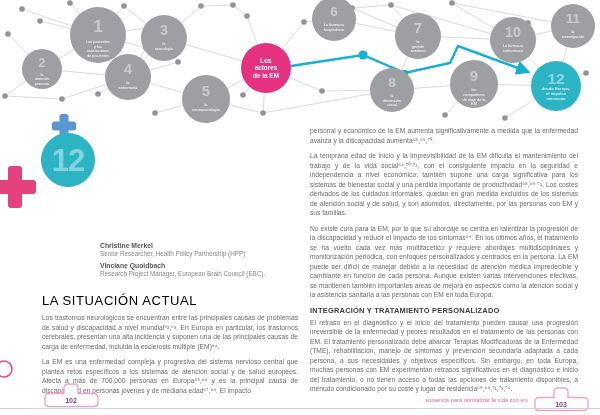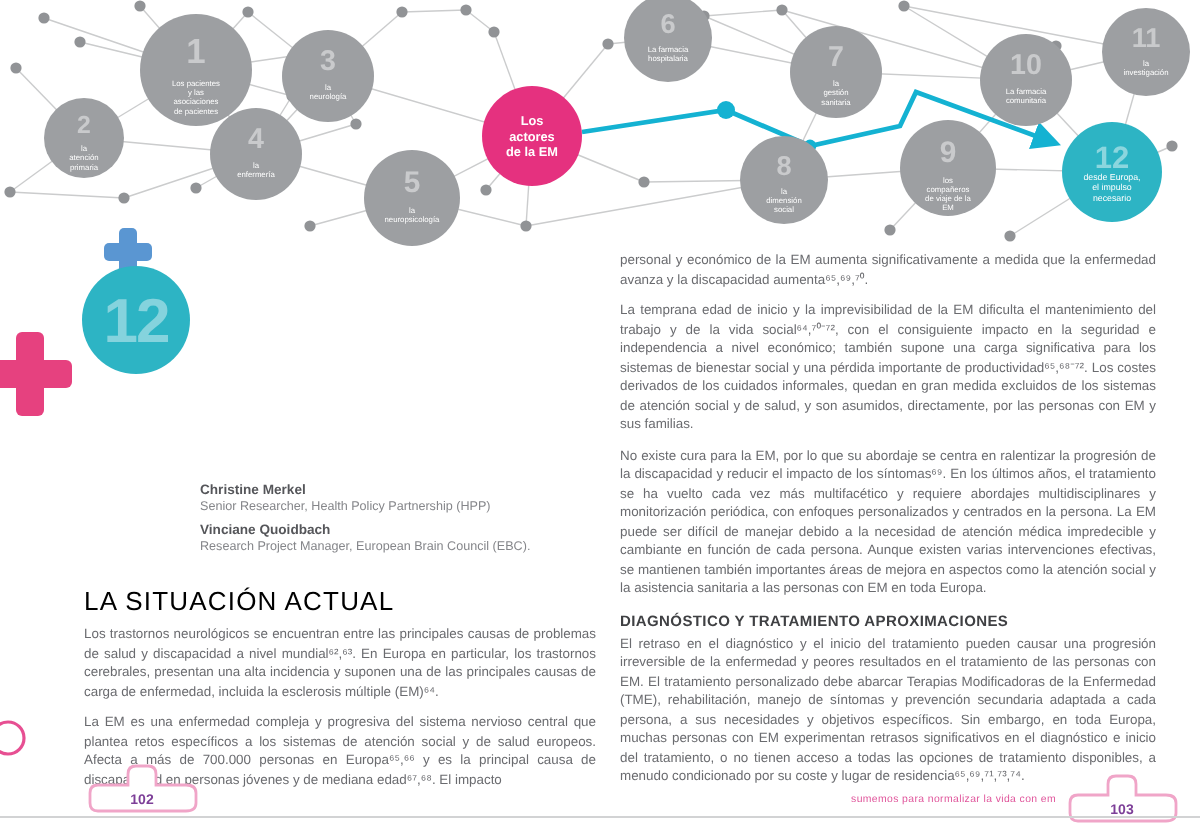--- a/index.html
+++ b/index.html
@@ -199,21 +199,21 @@
     <svg width="56" height="25">
       <path class="plus-outline" d="M5 10.5 H20 V5 Q20 1 24 1 H30 Q34 1 34 5 V10.5 H49 Q54 10.5 54 14.5 V19.5 Q54 23.5 49 23.5 H5 Q1 23.5 1 19.5 V14.5 Q1 10.5 5 10.5 Z"></path>
       <text class="pagenum-text" x="27" y="20" text-anchor="middle">102</text>
     </svg>
   </div>
 
   <div class="right-col">
     <p class="body-p">personal y económico de la EM aumenta significativamente a medida que la enfermedad avanza y la discapacidad aumenta⁶⁵,⁶⁹,⁷⁰.</p>
     <p class="body-p">La temprana edad de inicio y la imprevisibilidad de la EM dificulta el mantenimiento del trabajo y de la vida social⁶⁴,⁷⁰⁻⁷², con el consiguiente impacto en la seguridad e independencia a nivel económico; también supone una carga significativa para los sistemas de bienestar social y una pérdida importante de productividad⁶⁵,⁶⁸⁻⁷². Los costes derivados de los cuidados informales, quedan en gran medida excluidos de los sistemas de atención social y de salud, y son asumidos, directamente, por las personas con EM y sus familias.</p>
     <p class="body-p">No existe cura para la EM, por lo que su abordaje se centra en ralentizar la progresión de la discapacidad y reducir el impacto de los síntomas⁶⁹. En los últimos años, el tratamiento se ha vuelto cada vez más multifacético y requiere abordajes multidisciplinares y monitorización periódica, con enfoques personalizados y centrados en la persona. La EM puede ser difícil de manejar debido a la necesidad de atención médica impredecible y cambiante en función de cada persona. Aunque existen varias intervenciones efectivas, se mantienen también importantes áreas de mejora en aspectos como la atención social y la asistencia sanitaria a las personas con EM en toda Europa.</p>
-    <div class="sub-heading">DIAGNÓSTICO Y TRATAMIENTO APROXIMACIONES</div>
+    <div class="sub-heading">INTEGRACIÓN Y TRATAMIENTO PERSONALIZADO</div>
     <p class="body-p">El retraso en el diagnóstico y el inicio del tratamiento pueden causar una progresión irreversible de la enfermedad y peores resultados en el tratamiento de las personas con EM. El tratamiento personalizado debe abarcar Terapias Modificadoras de la Enfermedad (TME), rehabilitación, manejo de síntomas y prevención secundaria adaptada a cada persona, a sus necesidades y objetivos específicos. Sin embargo, en toda Europa, muchas personas con EM experimentan retrasos significativos en el diagnóstico e inicio del tratamiento, o no tienen acceso a todas las opciones de tratamiento disponibles, a menudo condicionado por su coste y lugar de residencia⁶⁵,⁶⁹,⁷¹,⁷³,⁷⁴.</p>
   </div>
 
   <div class="footer-right">
     <span class="footer-tagline">sumemos para normalizar la vida con em</span>
     <svg width="56" height="25">
       <path class="plus-outline" d="M5 10.5 H20 V5 Q20 1 24 1 H30 Q34 1 34 5 V10.5 H49 Q54 10.5 54 14.5 V19.5 Q54 23.5 49 23.5 H5 Q1 23.5 1 19.5 V14.5 Q1 10.5 5 10.5 Z"></path>
       <text class="pagenum-text" x="27" y="20" text-anchor="middle">103</text>
     </svg>
   </div>

